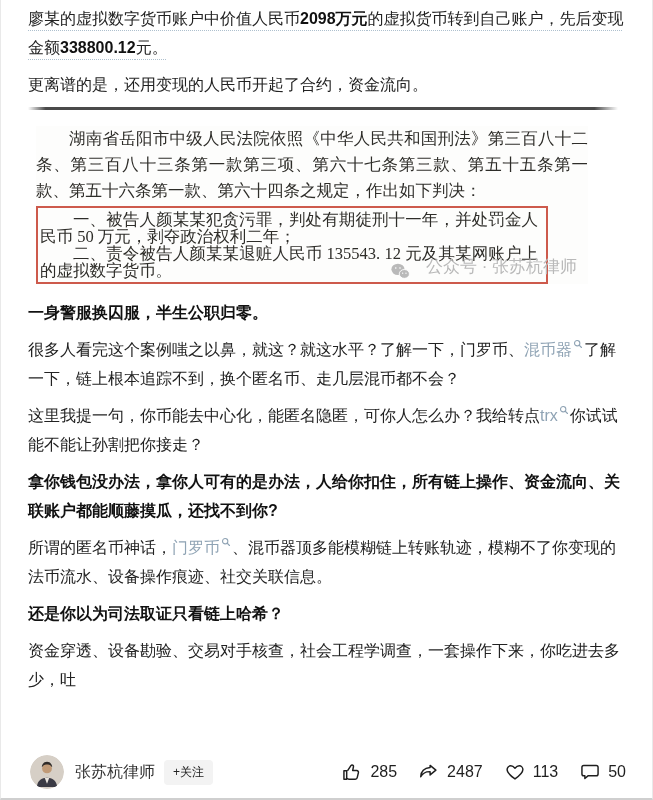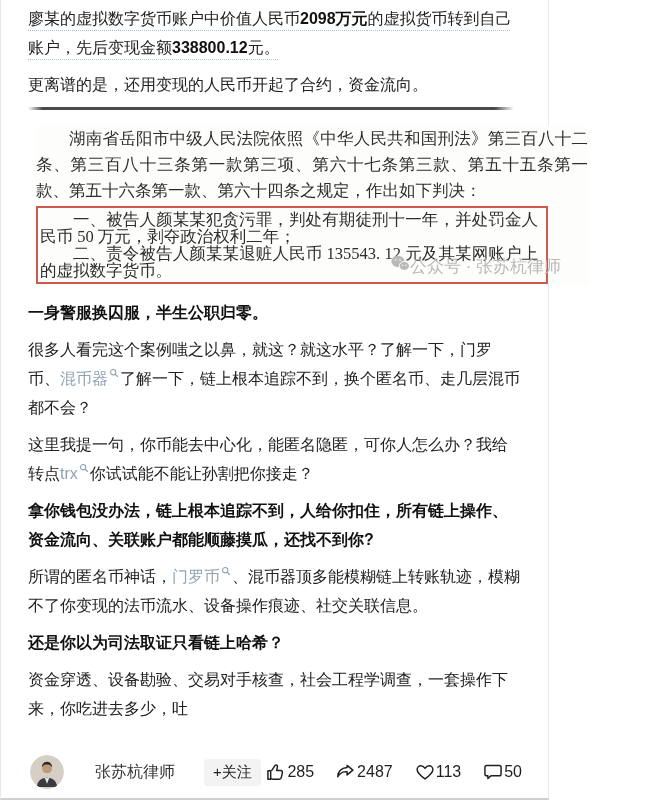--- a/index.html
+++ b/index.html
@@ -1,19 +1,19 @@
 <!DOCTYPE html>
 <html style="--text: #222222; --bold-text: #111111; --doc-text: #2e2d29; --link: #8fa3b4; --underline: #aec0ce; --red-box-border: #cd5a4c; --watermark: #b9b9b9; --follow-bg: #f3f3f3; --edge: #e9e9e9; --bottom-bar-line: #cfcfcf;"><head>
 <meta charset="utf-8">
 <style>
   html,body{margin:0;padding:0;background:#fff;}
   body{width:653px;height:800px;overflow:hidden;
        font-family:"Liberation Sans","DejaVu Sans",sans-serif;
        color:var(--text,#222);}
-  .page{position:relative;width:549px;height:800px;box-sizing:border-box;
+  .page{position:relative;width:653px;height:800px;box-sizing:border-box;
         border-left:1px solid var(--edge,#e9e9e9);
         border-right:1px solid var(--edge,#e9e9e9);
         border-bottom:2px solid var(--bottom-bar-line,#cfcfcf);
         background:#fff;}
   .article{padding:4px 26px 0 27px;}
   p.para{margin:0 0 8px;font-size:16px;line-height:29px;color:var(--text,#222);}
   p.para b{font-weight:700;color:var(--bold-text,#111);}
   p.para.bold{font-weight:700;color:var(--bold-text,#111);}
   p.para.underlined{
      text-decoration:underline dotted var(--underline,#aec0ce);
@@ -27,37 +27,37 @@
   .scan-edge{height:3px;margin:0 8px 16px 0;background:linear-gradient(90deg,
      rgba(72,72,72,0) 0%,#4a4a4a 3%,#4a4a4a 96%,rgba(72,72,72,0) 100%);}
   .court-doc{font-family:"Liberation Serif","DejaVu Serif",serif;
      color:var(--doc-text,#2e2d29);font-size:16.5px;line-height:26px;
      width:552px;margin:0 0 14px 8px;background:#fdfdfc;}
   .doc-intro{margin:0 0 2px;text-indent:2em;text-align:justify;}
   .red-box{position:relative;border:2px solid var(--red-box-border,#cd5a4c);
      padding:3px 8px 3px 2px;width:498px;}
   .doc-item{margin:0;text-indent:2em;text-align:justify;line-height:17px;}
   .watermark{position:absolute;left:352px;bottom:2px;white-space:nowrap;
-     display:flex;align-items:flex-start;gap:0;
+     display:flex;align-items:flex-end;gap:16px;
      color:var(--watermark,#b9b9b9);font-family:"Liberation Sans",sans-serif;
      font-size:17px;}
   .wm-icon svg{width:20px;height:18px;display:block;}
 
   
   .footer{position:absolute;left:0;right:0;bottom:0;height:52px;background:#fff;
      display:flex;align-items:center;padding:0 26px 0 29px;box-sizing:border-box;}
-  .footer-left{display:flex;align-items:center;gap:20px;}
+  .footer-left{display:flex;align-items:center;}
   .avatar{width:34px;height:34px;border-radius:50%;overflow:hidden;flex:0 0 auto;cursor:pointer;}
   .avatar svg{display:block;}
   .author-name{font-size:16px;color:#333;margin-left:11px;cursor:pointer;}
   .follow-btn{margin-left:9px;background:var(--follow-bg,#f3f3f3);border:none;
-     border-radius:4px;font-size:15px;color:#222;padding:4px 9px;cursor:pointer;
+     border-radius:4px;font-size:12px;color:#222;padding:4px 9px;cursor:pointer;
      font-family:inherit;}
   .footer-right{margin-left:auto;display:flex;align-items:center;gap:21px;}
-  .stat{display:flex;align-items:center;font-size:16px;color:#1f1f1f;cursor:pointer;}
+  .stat{display:flex;align-items:center;gap:7px;font-size:16px;color:#1f1f1f;cursor:pointer;}
   .stat svg{width:22px;height:22px;display:block;stroke:#1f1f1f;fill:none;
      stroke-width:1.6;stroke-linecap:round;stroke-linejoin:round;}
 </style>
 </head>
 <body>
 
 <div class="page">
   <div class="article">
 
     <p class="para underlined"><span>廖某的虚拟数字货币账户中价值人民币</span><b>2098万元</b><span>的虚拟货币转到自己账户，先后变现金额</span><b>338800.12</b><span>元。</span></p>
@@ -93,21 +93,21 @@
     <p class="para"><span>很多人看完这个案例嗤之以鼻，就这？就这水平？了解一下，门罗币、</span><span class="inline-link">混币器</span><sup class="search-sup"><svg viewBox="0 0 12 12">
             <circle cx="5" cy="5" r="3.2" fill="none" stroke="currentColor" stroke-width="1.3"></circle>
             <path d="M7.5 7.5 10.2 10.2" stroke="currentColor" stroke-width="1.3" stroke-linecap="round"></path>
           </svg></sup><span>了解一下，链上根本追踪不到，换个匿名币、走几层混币都不会？</span></p>
 
     <p class="para"><span>这里我提一句，你币能去中心化，能匿名隐匿，可你人怎么办？我给转点</span><span class="inline-link">trx</span><sup class="search-sup"><svg viewBox="0 0 12 12">
             <circle cx="5" cy="5" r="3.2" fill="none" stroke="currentColor" stroke-width="1.3"></circle>
             <path d="M7.5 7.5 10.2 10.2" stroke="currentColor" stroke-width="1.3" stroke-linecap="round"></path>
           </svg></sup><span>你试试能不能让孙割把你接走？</span></p>
 
-    <p class="para bold">拿你钱包没办法，链上根本追踪不到，人给你扣住，所有链上操作、资金流向、关联账户都能顺藤摸瓜，还找不到你?</p>
+    <p class="para bold">拿你钱包没办法，拿你人可有的是办法，人给你扣住，所有链上操作、资金流向、关联账户都能顺藤摸瓜，还找不到你?</p>
 
     <p class="para"><span>所谓的匿名币神话，</span><span class="inline-link">门罗币</span><sup class="search-sup"><svg viewBox="0 0 12 12">
             <circle cx="5" cy="5" r="3.2" fill="none" stroke="currentColor" stroke-width="1.3"></circle>
             <path d="M7.5 7.5 10.2 10.2" stroke="currentColor" stroke-width="1.3" stroke-linecap="round"></path>
           </svg></sup><span>、混币器顶多能模糊链上转账轨迹，模糊不了你变现的法币流水、设备操作痕迹、社交关联信息。</span></p>
 
     <p class="para bold">还是你以为司法取证只看链上哈希？</p>
 
     <p class="para">资金穿透、设备勘验、交易对手核查，社会工程学调查，一套操作下来，你吃进去多少，吐</p>
   </div>

